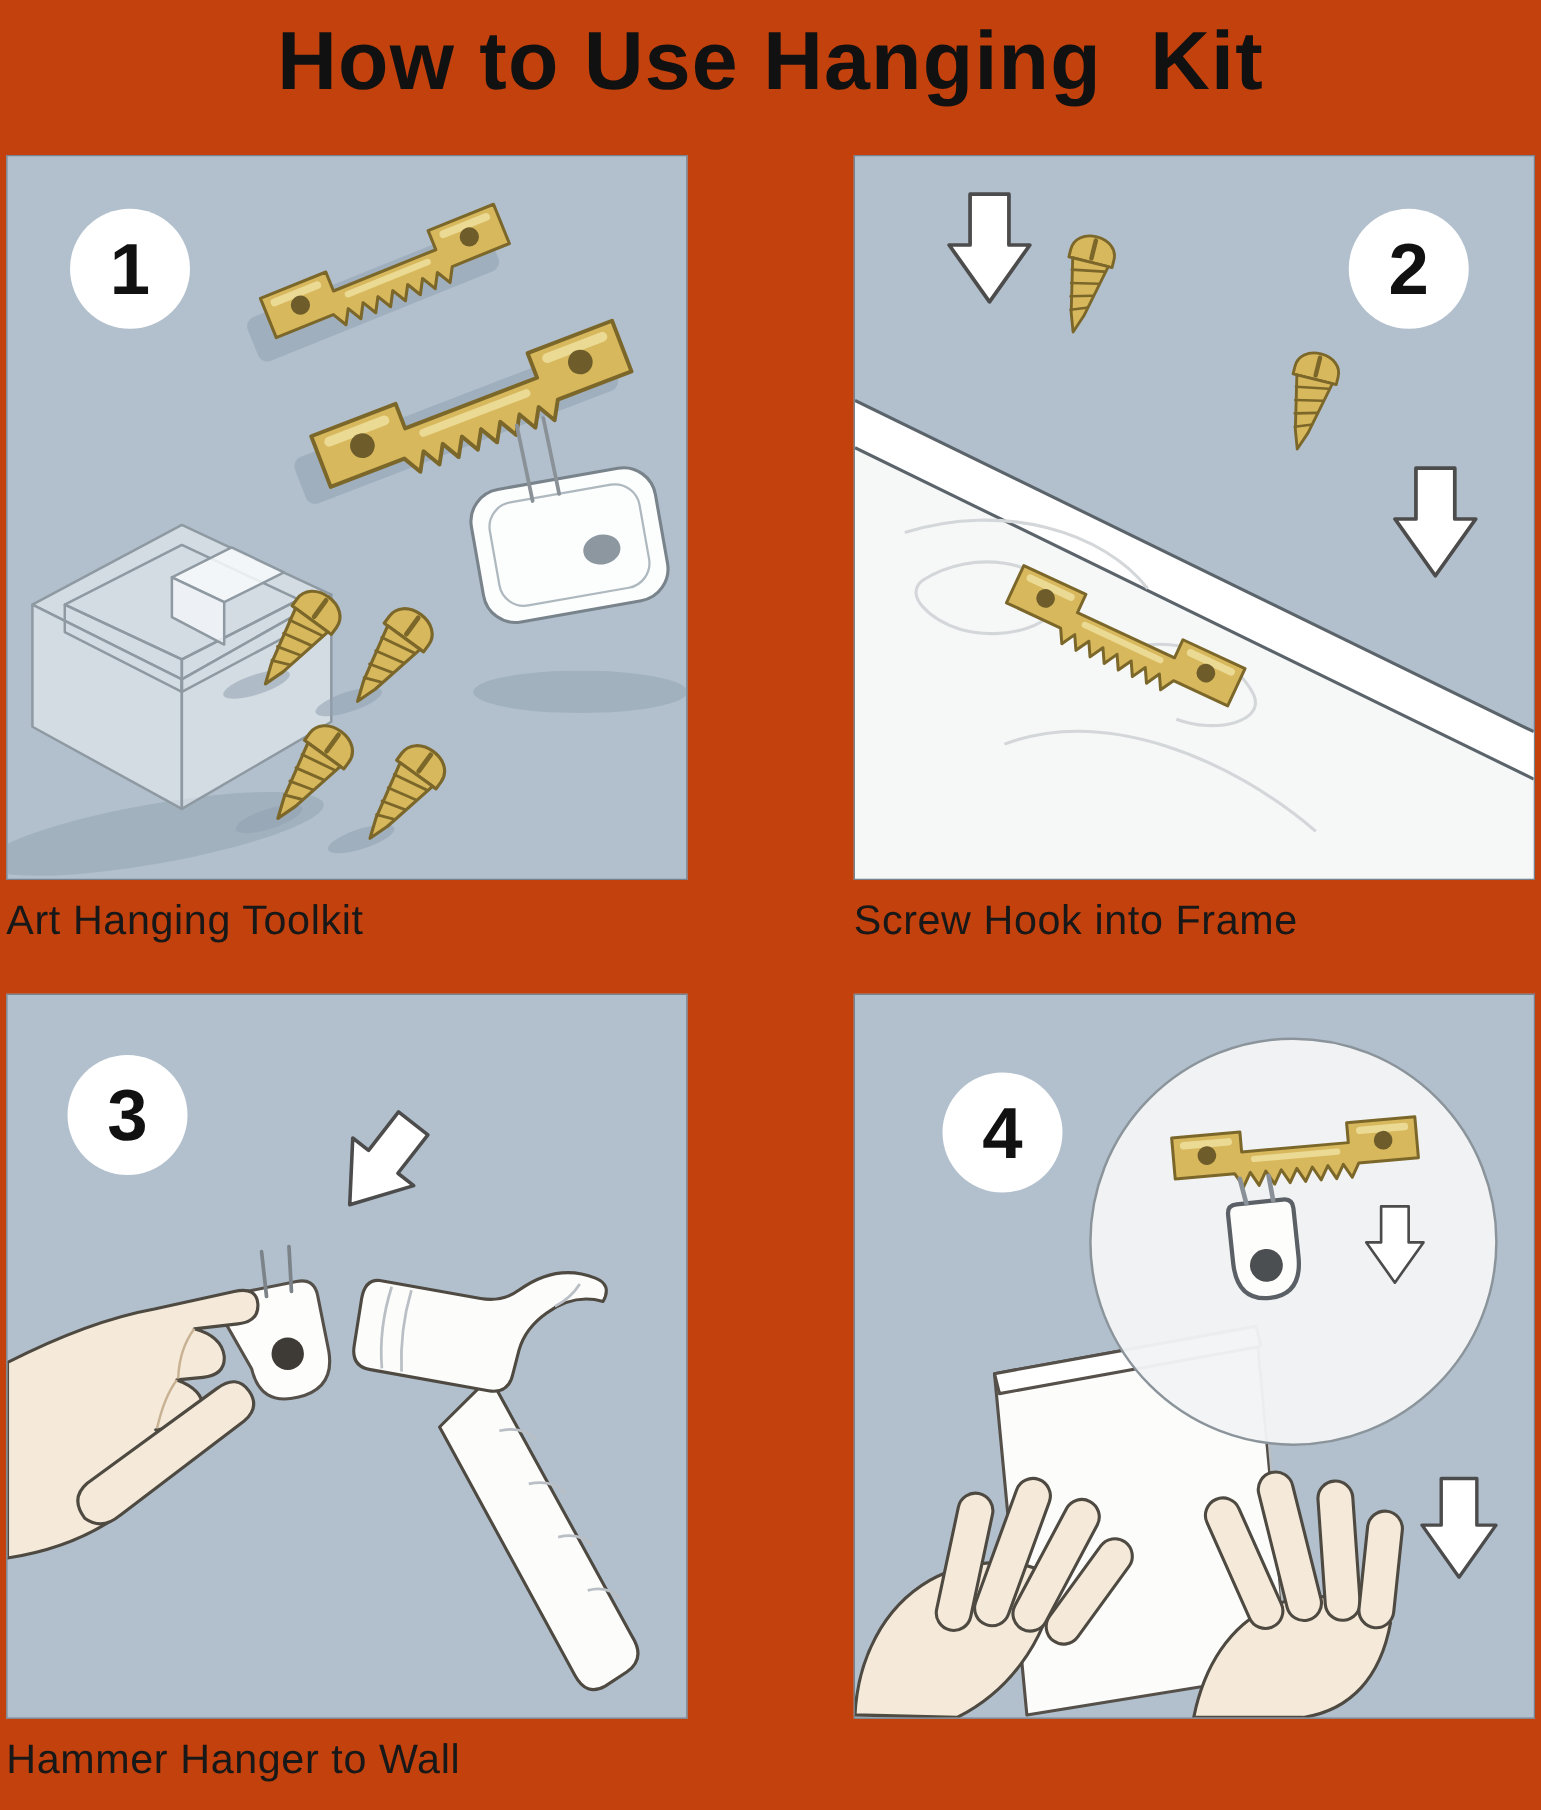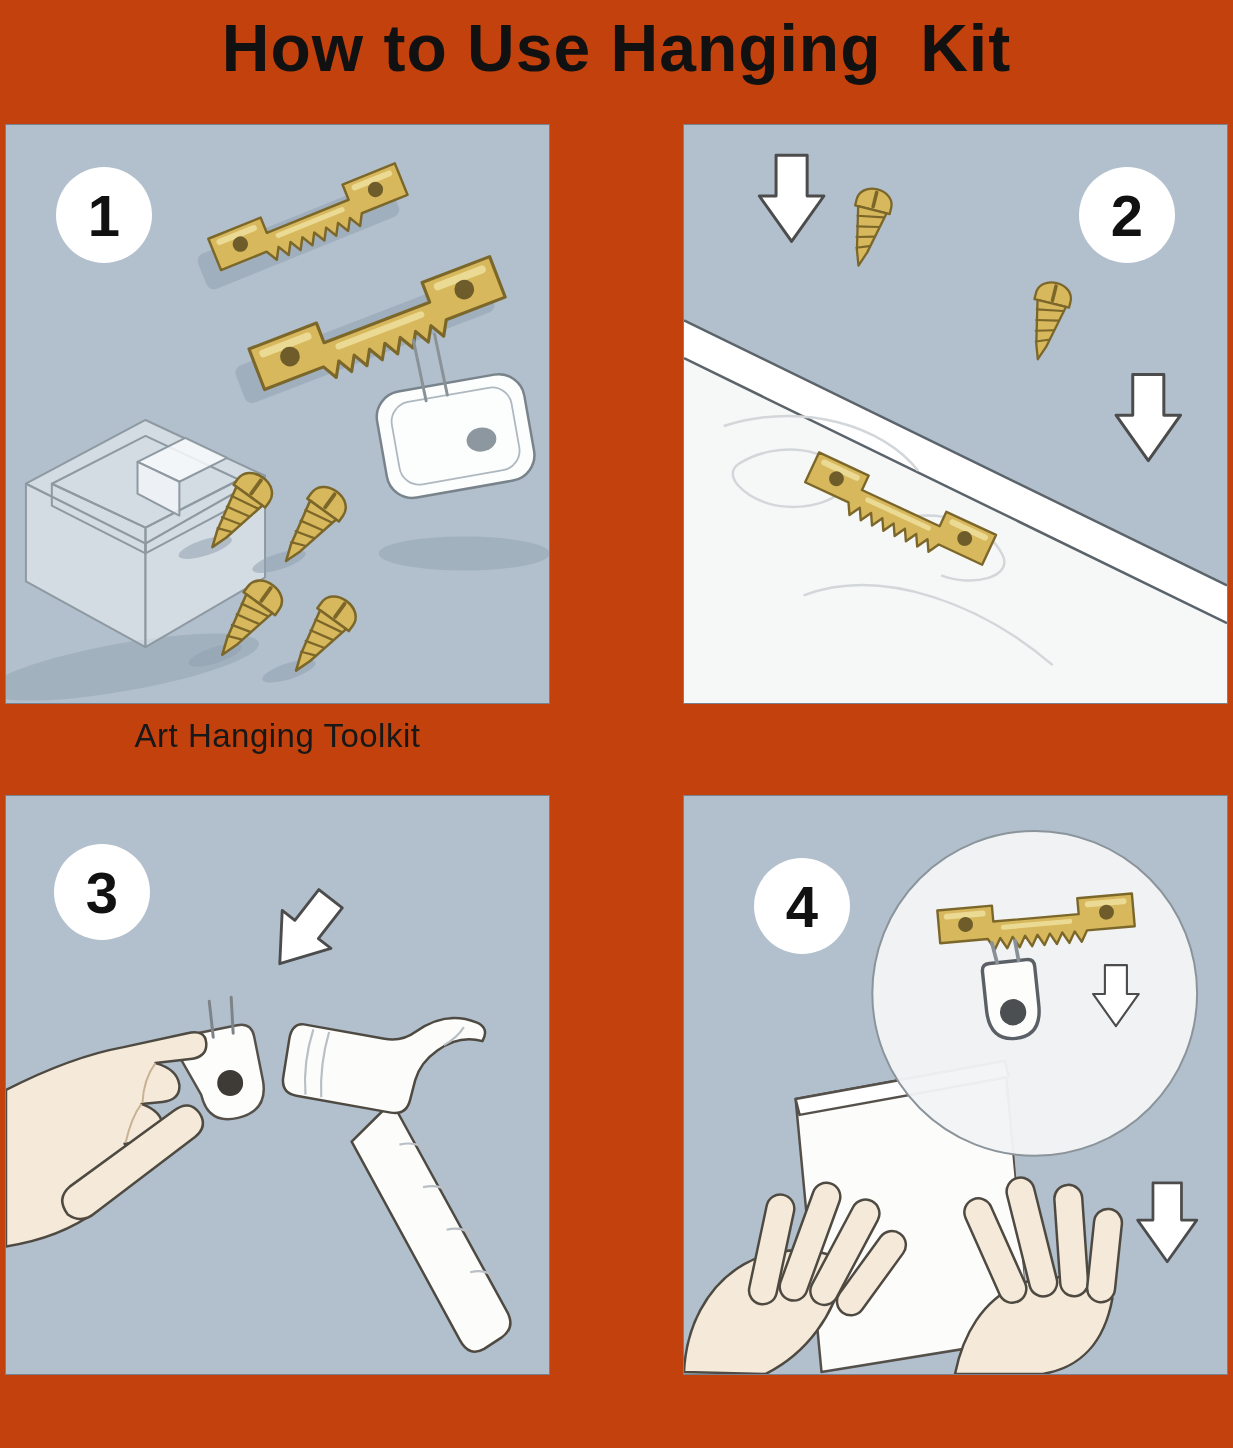--- a/index.html
+++ b/index.html
@@ -17,21 +17,21 @@
   .panel{width:545px;height:580px;background:var(--panel-bg);position:relative;
          border:1px solid #76828e;}
   .panel svg.art{position:absolute;left:0;top:0;width:100%;height:100%;display:block;}
   .badge{position:absolute;width:96px;height:96px;border-radius:50%;background:#ffffff;
          display:flex;align-items:center;justify-content:center;
          font-size:58px;font-weight:700;color:#111;}
   .badge.b1{left:50px;top:42px;}
   .badge.b2{right:52px;top:42px;}
   .badge.b3{left:48px;top:48px;}
   .badge.b4{left:70px;top:62px;}
-  .caption{text-align:center;font-size:33px;margin-top:13px;color:#181818;letter-spacing:.5px;}
+  .caption{font-size:33px;margin-top:13px;color:#181818;letter-spacing:.5px;}
 </style>
 </head>
 <body>
 
 <svg width="0" height="0" style="position:absolute" aria-hidden="true">
   <defs>
     <g id="sawtooth">
       <path d="M2,3 L57,3 L57,19 L143,19 L143,3 L198,3 L198,36 L150,36
                L143.7,47 L137.5,36 L131.2,47 L125,36 L118.7,47 L112.5,36
                L106.2,47 L100,36 L93.7,47 L87.5,36 L81.2,47 L75,36
@@ -153,20 +153,21 @@
               <use href="#arrow-down"></use>
             </g>
           <g transform="translate(430,248) scale(1.2)">
               <use href="#arrow-down"></use>
             </g>
         </svg>
         <div class="badge b2">
           <span>2</span>
         </div>
       </div>
+      <div class="caption">Screw Hook into Frame</div>
     </div>
 
     <div class="cell">
       <div class="panel">
         <svg class="art" viewBox="0 0 545 580">
 
           <g transform="translate(300,80) rotate(38) scale(1.15)">
               <use href="#arrow-down"></use>
             </g>
 
@@ -192,20 +193,21 @@
                      Q412,264 409,282 L406,302 Q404,318 388,317 L292,310 Q276,309 277,292 L279,254 Q280,238 292,238 Z"></path>
             <path d="M302,242 Q295,276 301,308 M318,243 Q312,276 317,309" fill="none" stroke="#b9bfc4" stroke-width="2.2"></path>
             <path d="M452,224 Q446,236 434,244" fill="none" stroke="#b9bfc4" stroke-width="2.2"></path>
             <path d="M400,348 Q418,342 430,352 M428,388 Q446,382 458,392 M456,428 Q473,422 484,432 M484,468 Q500,462 510,472" fill="none" stroke="#b9bfc4" stroke-width="2.2"></path>
           </g>
         </svg>
         <div class="badge b3">
           <span>3</span>
         </div>
       </div>
+      <div class="caption">Hammer Hanger to Wall</div>
     </div>
 
     <div class="cell">
       <div class="panel">
         <svg class="art" viewBox="0 0 545 580">
 
           <g fill="#fcfcfb" stroke="#55504a" stroke-width="2.5" stroke-linejoin="round">
             <polygon points="112,304 322,266 348,544 138,578"></polygon>
             <polygon points="112,304 322,266 326,282 116,320" fill="#ffffff"></polygon>
             <path d="M326,282 L348,544" fill="none" stroke="#b9bfc4" stroke-width="2"></path>

